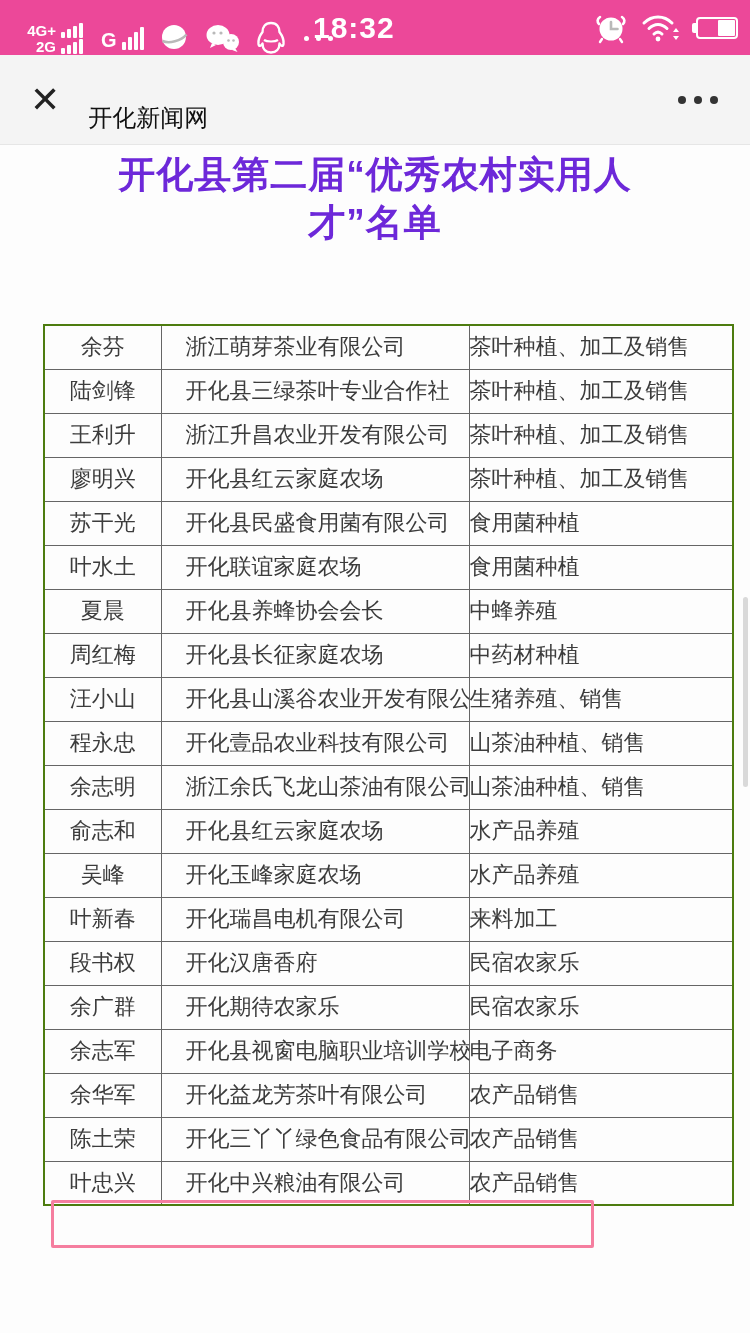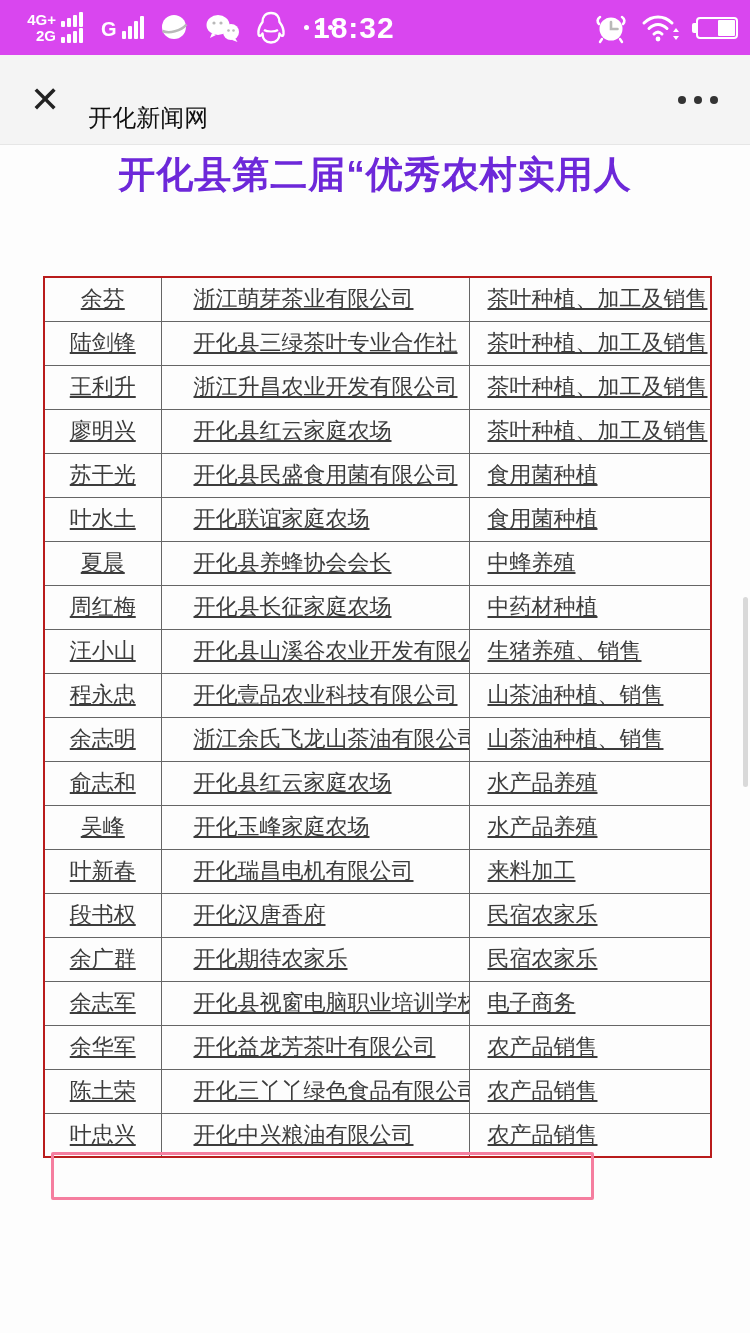--- a/index.html
+++ b/index.html
@@ -4,22 +4,22 @@
 <style>
   * { margin:0; padding:0; box-sizing:border-box; }
   html,body { width:750px; height:1333px; }
   body {
     font-family:"Liberation Sans","DejaVu Sans",sans-serif;
     background:#fdfdfd; position:relative; overflow:hidden;
   }
 
   
   .statusbar {
-    height:55px; background:#d946ef; color:#fff;
-    display:flex; align-items:center; position:relative; padding:0 10px;
+    height:55px; background:#ec4899; color:#fff;
+    display:flex; align-items:flex-end; position:relative; padding:0 10px;
   }
   .sb-left { display:flex; align-items:center; gap:14px; }
   .dualsim { display:flex; flex-direction:column; justify-content:center; gap:1px; margin-left:10px; }
   .simrow { display:flex; align-items:flex-end; gap:5px; }
   .simrow .lbl { font-size:15px; line-height:15px; width:36px; text-align:right; font-weight:bold; }
   .bars { display:flex; align-items:flex-end; gap:2px; }
   .bars i { display:block; width:4px; background:#fff; border-radius:1px; }
   .bars.small i:nth-child(1){height:6px}.bars.small i:nth-child(2){height:9px}
   .bars.small i:nth-child(3){height:12px}.bars.small i:nth-child(4){height:15px}
   .gsim { display:flex; align-items:flex-end; gap:5px; margin-left:4px; }
@@ -59,24 +59,24 @@
   
   .table-wrap { position:relative; margin:77px 40px 0 43px; width:667px; }
   table.talent {
     border-collapse:collapse; table-layout:fixed; width:667px;
     font-family:"Liberation Serif","DejaVu Serif",serif;
     font-size:22px; color:#3c3c3c;
   }
   table.talent td {
     border:1px solid #666; height:44px; overflow:hidden; white-space:nowrap;
   }
-  table.talent { border:2px solid #b91c1c;text-decoration:underline; }
+  table.talent { border:2px solid #4d7c0f; }
   td.c0 { width:117px; text-align:center; }
-  td.c1 { width:308px; padding-left:32px; }
-  td.c2 { width:242px; padding-left:18px; }
+  td.c1 { width:308px; padding-left:24px; }
+  td.c2 { width:264px; }
 
   .highlight-box {
     position:absolute; left:8px; top:876px; width:543px; height:48px;
     border:3px solid #f57e9f; border-radius:2px; pointer-events:none;
   }
 
   
   .scrollbar-thumb {
     position:absolute; right:2px; top:597px; width:5px; height:190px;
     background:#d9d9d9; border-radius:3px;
@@ -190,20 +190,21 @@
   <span class="nav-title">开化新闻网</span>
   <span class="nav-menu">
       <i></i>
       <i></i>
       <i></i>
     </span>
 </div>
 
 <div class="article-title">
   <div>开化县第二届“优秀农村实用人</div>
+  <div>才”名单</div>
 </div>
 
 <div class="table-wrap">
   <table class="talent">
     <tbody>
         <tr>
           <td class="c0">余芬</td>
           <td class="c1">浙江萌芽茶业有限公司</td>
           <td class="c2">茶叶种植、加工及销售</td>
         </tr>

